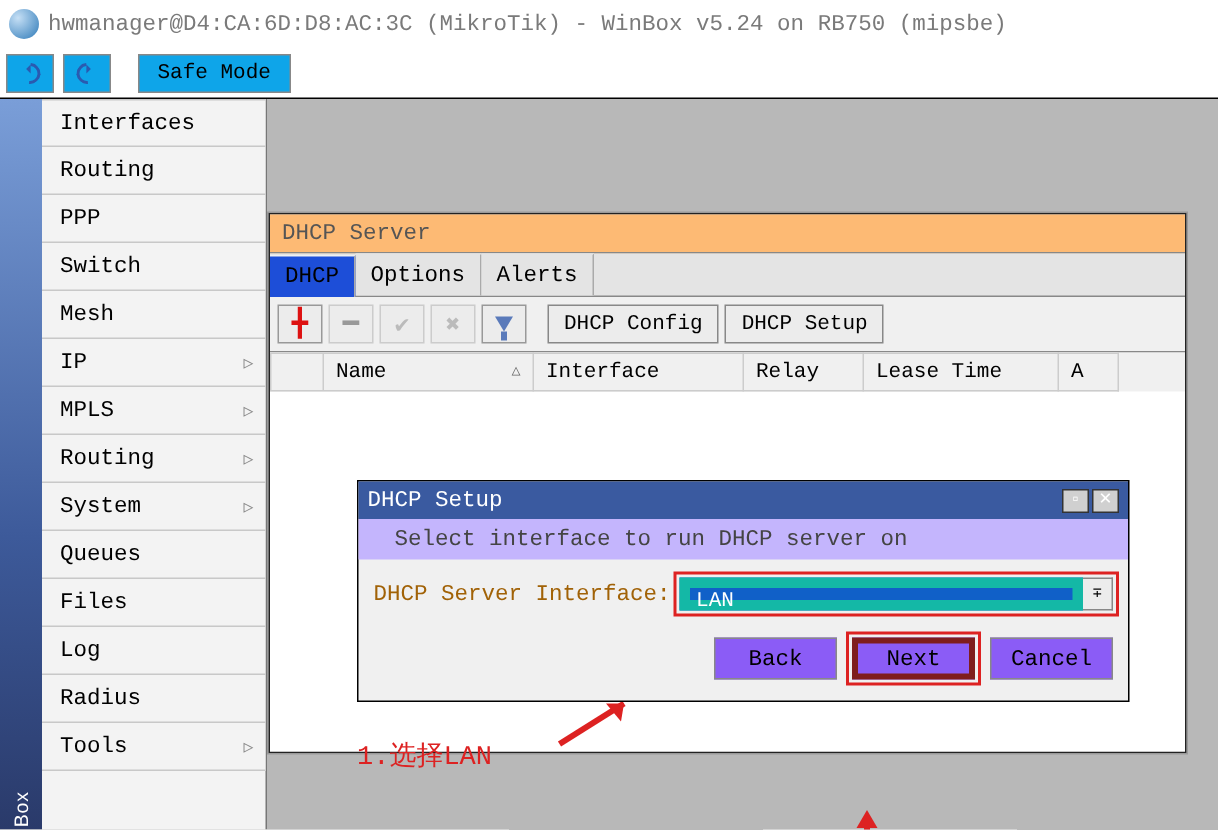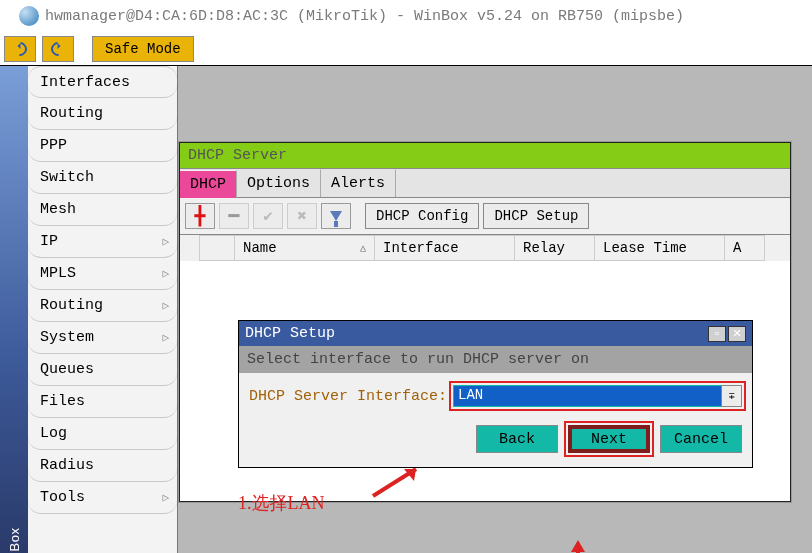--- a/index.html
+++ b/index.html
@@ -1,83 +1,83 @@
 <!DOCTYPE html>
 <html><head>
 <meta charset="utf-8">
 <style>
   * { box-sizing: border-box; margin: 0; padding: 0; font-family: "SimSun", "Courier New", monospace; }
   body { width: 812px; height: 553px; background: #fff; overflow: hidden; font-size: 15px; }
   
   
-  .titlebar { height: 32px; display: flex; align-items: center; padding: 0 19px; gap: 6px; color: #7a7a7a; font-family: Tahoma, sans-serif; font-size: 15px; }
+  .titlebar { height: 32px; display: flex; align-items: center; padding: 0 6px; gap: 6px; color: #7a7a7a; font-family: Tahoma, sans-serif; font-size: 15px; }
   .logo-circ { width: 20px; height: 20px; border-radius: 50%; background: radial-gradient(circle at 30% 30%, #c5dff5, #2e7ab8); display:inline-block; }
   
   
   .toolbar { height: 34px; display: flex; align-items: center; padding: 2px 4px; gap: 6px; border-bottom: 1px solid #000; }
-  .tbtn { height: 26px; min-width: 28px; padding: 0 8px; background: #eab308; border: 1px solid #888; display: inline-flex; align-items: center; justify-content: center; font-size: 14px; }
+  .tbtn { height: 26px; min-width: 28px; padding: 0 8px; background: #0ea5e9; border: 1px solid #888; display: inline-flex; align-items: center; justify-content: center; font-size: 14px; }
   .undo-arc, .redo-arc { width: 14px; height: 14px; border: 2px solid #2a5ab0; border-top-color: transparent; border-right-color: transparent; border-radius: 50%; position: relative; }
   .undo-arc { transform: rotate(230deg); }
   .undo-arc::after { content:''; position:absolute; right:-2px; bottom:2px; border:3px solid transparent; border-left-color:#2a5ab0; transform: rotate(-50deg); }
   .redo-arc { transform: scaleX(-1) rotate(230deg); }
   .redo-arc::after { content:''; position:absolute; right:-2px; bottom:2px; border:3px solid transparent; border-left-color:#2a5ab0; transform: rotate(-50deg); }
   
   
   .main { display: flex; height: calc(553px - 32px - 34px); }
   .leftstrip { width: 28px; background: linear-gradient(to bottom, #7a9ed8, #3d5a9a 60%, #2a3a6a); position: relative; }
   .leftstrip-label { position:absolute; bottom: 6px; left: 50%; transform: translateX(-50%) rotate(-90deg); transform-origin: center; color: #fff; font-size: 13px; font-family: Tahoma, sans-serif; white-space: nowrap; letter-spacing: 0.5px; }
   .sidebar { width: 150px; background: #f3f3f3; border-right: 1px solid #777; }
-  .menu-item { height: 32px; display: flex; align-items: center; justify-content: space-between; padding: 0 8px 0 12px; border-bottom: 1px solid #c8c8c8; background: #f3f3f3; font-size: 15px; border-radius: 13px; }
+  .menu-item { height: 32px; display: flex; align-items: center; justify-content: space-between; padding: 0 8px 0 12px; border-bottom: 1px solid #c8c8c8; background: #f3f3f3; font-size: 15px; }
   .menu-item:first-child { border-top: 1px solid #c8c8c8; }
   .submenu-arrow { color: #888; font-size: 11px; }
   
   .content { flex: 1; background: #b8b8b8; position: relative; }
   
   
   .win { position: absolute; left: 1px; top: 76px; width: 612px; background: #f0f0f0; border: 1px solid #222; box-shadow: 0 0 0 1px #999; }
-  .win-title { background: #84cc16; color: #555; padding: 4px 8px; font-size: 15px; border-bottom: 1px solid #888; }
+  .win-title { background: #fdba74; color: #555; padding: 4px 8px; font-size: 15px; border-bottom: 1px solid #888; }
   .tabs { display: flex; background: #e4e4e4; border-bottom: 1px solid #888; }
   .tab { padding: 5px 10px; border-right: 1px solid #aaa; font-size: 15px; background: #e4e4e4; border-top: 1px solid #e4e4e4; }
-  .tab.active { background: #ec4899; border-top: 1px solid #f0f0f0; font-weight: normal; position: relative; top: 1px; padding-left: 10px; }
+  .tab.active { background: #1d4ed8; border-top: 1px solid #f0f0f0; font-weight: normal; position: relative; top: 1px; padding-left: 10px; }
   
   .win-toolbar { display: flex; align-items: center; padding: 5px; gap: 4px; border-bottom: 1px solid #888; background: #f0f0f0; }
   .ico-btn { width: 30px; height: 26px; border: 1px solid #999; background: #ececec; display: inline-flex; align-items: center; justify-content: center; font-size: 16px; }
   .ico-btn.disabled { color: #bbb; border-color: #ccc; }
   .txt-btn { height: 26px; padding: 0 10px; border: 1px solid #888; background: #ececec; display: inline-flex; align-items: center; font-size: 14px; }
   .plus { color: #d11; font-weight: bold; font-size: 18px; }
   .minus { color: #999; font-size: 18px; }
   .check { color: #bbb; }
   .cross { color: #bbb; }
   .funnel { width:0; height:0; border-left:6px solid transparent; border-right:6px solid transparent; border-top:10px solid #5a7aba; position: relative; }
   .funnel::after{ content:''; position:absolute; left:-2px; top:0; width:4px; height:6px; background:#5a7aba; }
   
-  .grid-header { display: flex; background: #f0f0f0; margin-left: 19px; }
+  .grid-header { display: flex; background: #f0f0f0; }
   .gh { padding: 4px 8px; border: 1px solid #ccc; border-left: none; font-size: 14px; background: #f0f0f0; display:flex; align-items:center; justify-content:space-between; }
   .gh:first-child { border-left: 1px solid #ccc; }
   .grid-body { height: 240px; background: #fff; border-top: none; }
   .sort-ind { font-size: 10px; color: #666; }
   
   
   .dlg { position: absolute; left: 238px; top: 320px; width: 515px; background: #f0f0f0; border: 1px solid #000; }
   .dlg-title { background: #3a5aa0; color: #fff; padding: 4px 6px; display: flex; justify-content: space-between; align-items: center; font-size: 15px; }
   .dlg-title-btns { display: flex; gap: 2px; }
   .dlg-tbtn { width: 18px; height: 16px; background: #d0d0d0; border: 1px solid #333; display: inline-flex; align-items: center; justify-content: center; font-size: 11px; font-family: sans-serif; line-height:1; }
-  .dlg-sub { background: #a3a3a3; color: #444; padding: 5px 8px; font-size: 15px; }
+  .dlg-sub { background: #c4b5fd; color: #444; padding: 5px 24px; font-size: 15px; }
   .dlg-body { padding: 12px 10px 14px 10px; }
   .form-row { display: flex; align-items: center; gap: 6px; margin-bottom: 18px; }
   .form-label { color: #a16207; font-size: 15px; }
   .form-select-wrap { position: relative; flex: 1; outline: 2px solid #d22; outline-offset: 2px; display: flex; }
-  .form-select { flex: 1; height: 22px; background: #1060c8; color: #fff; border: 1px solid #14b8a6; padding: 1px 4px; font-size: 14px; }
+  .form-select { flex: 1; height: 22px; background: #1060c8; color: #fff; border: 7px solid #14b8a6; padding: 1px 4px; font-size: 14px; }
   .form-select-btn { width: 20px; height: 22px; border: 1px solid #888; border-left: none; background: #ececec; display: inline-flex; align-items: center; justify-content: center; font-size: 10px; }
   .dlg-btns { display: flex; justify-content: flex-end; gap: 10px; }
-  .dlg-btn { width: 82px; height: 28px; border: 1px solid #888; background: #14b8a6; display: inline-flex; align-items: center; justify-content: center; font-size: 15px; }
+  .dlg-btn { width: 82px; height: 28px; border: 1px solid #888; background: #8b5cf6; display: inline-flex; align-items: center; justify-content: center; font-size: 15px; }
   .dlg-btn.primary { outline: 2px solid #d22; outline-offset: 2px; border: 4px solid #7f1d1d; }
   
   
-  .anno { position: absolute; color: #d22; font-size: 18px; font-family: Liberation Serif, serif; pointer-events: none; }
+  .anno { position: absolute; color: #d22; font-size: 18px; font-family: Liberation Mono, monospace; pointer-events: none; }
   .arrow-red { position: absolute; pointer-events: none; }
 </style>
 </head>
 <body>
 
 <div class="titlebar">
   <span class="logo-circ"></span>
   <span>hwmanager@D4:CA:6D:D8:AC:3C (MikroTik) - WinBox v5.24 on RB750 (mipsbe)</span>
 </div>
 

